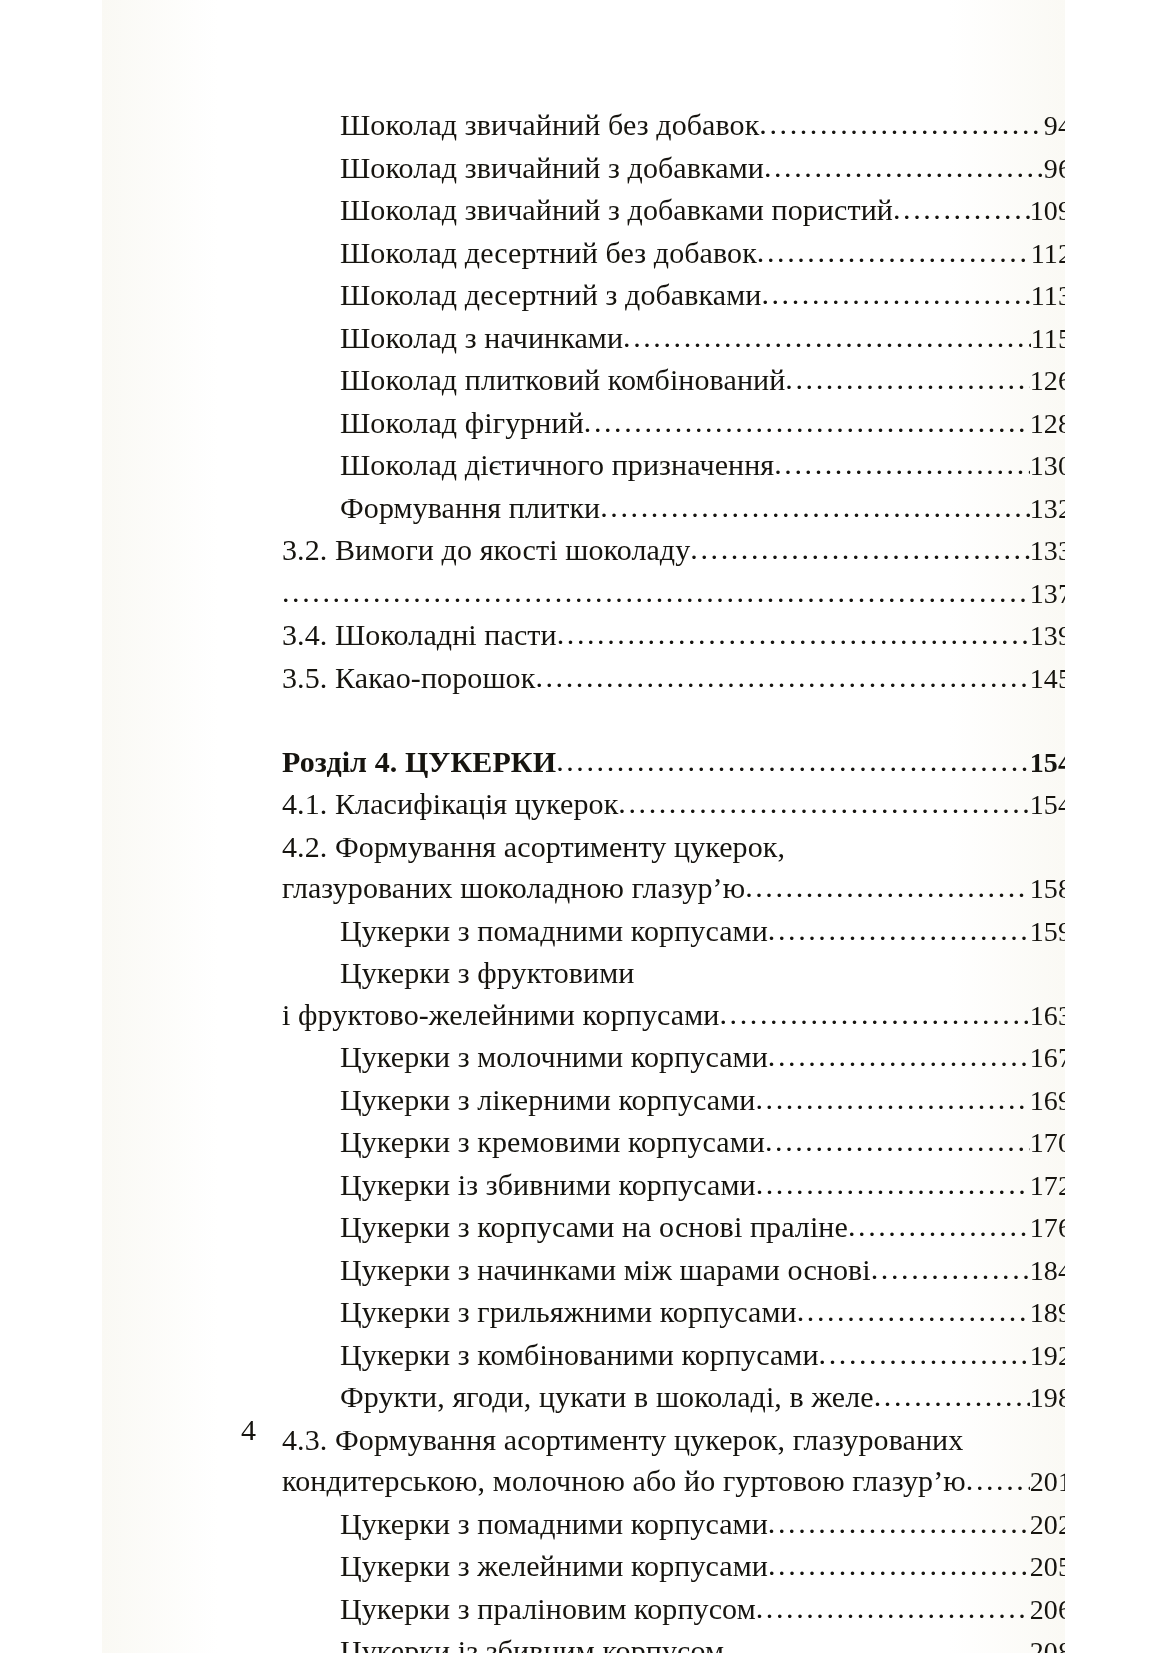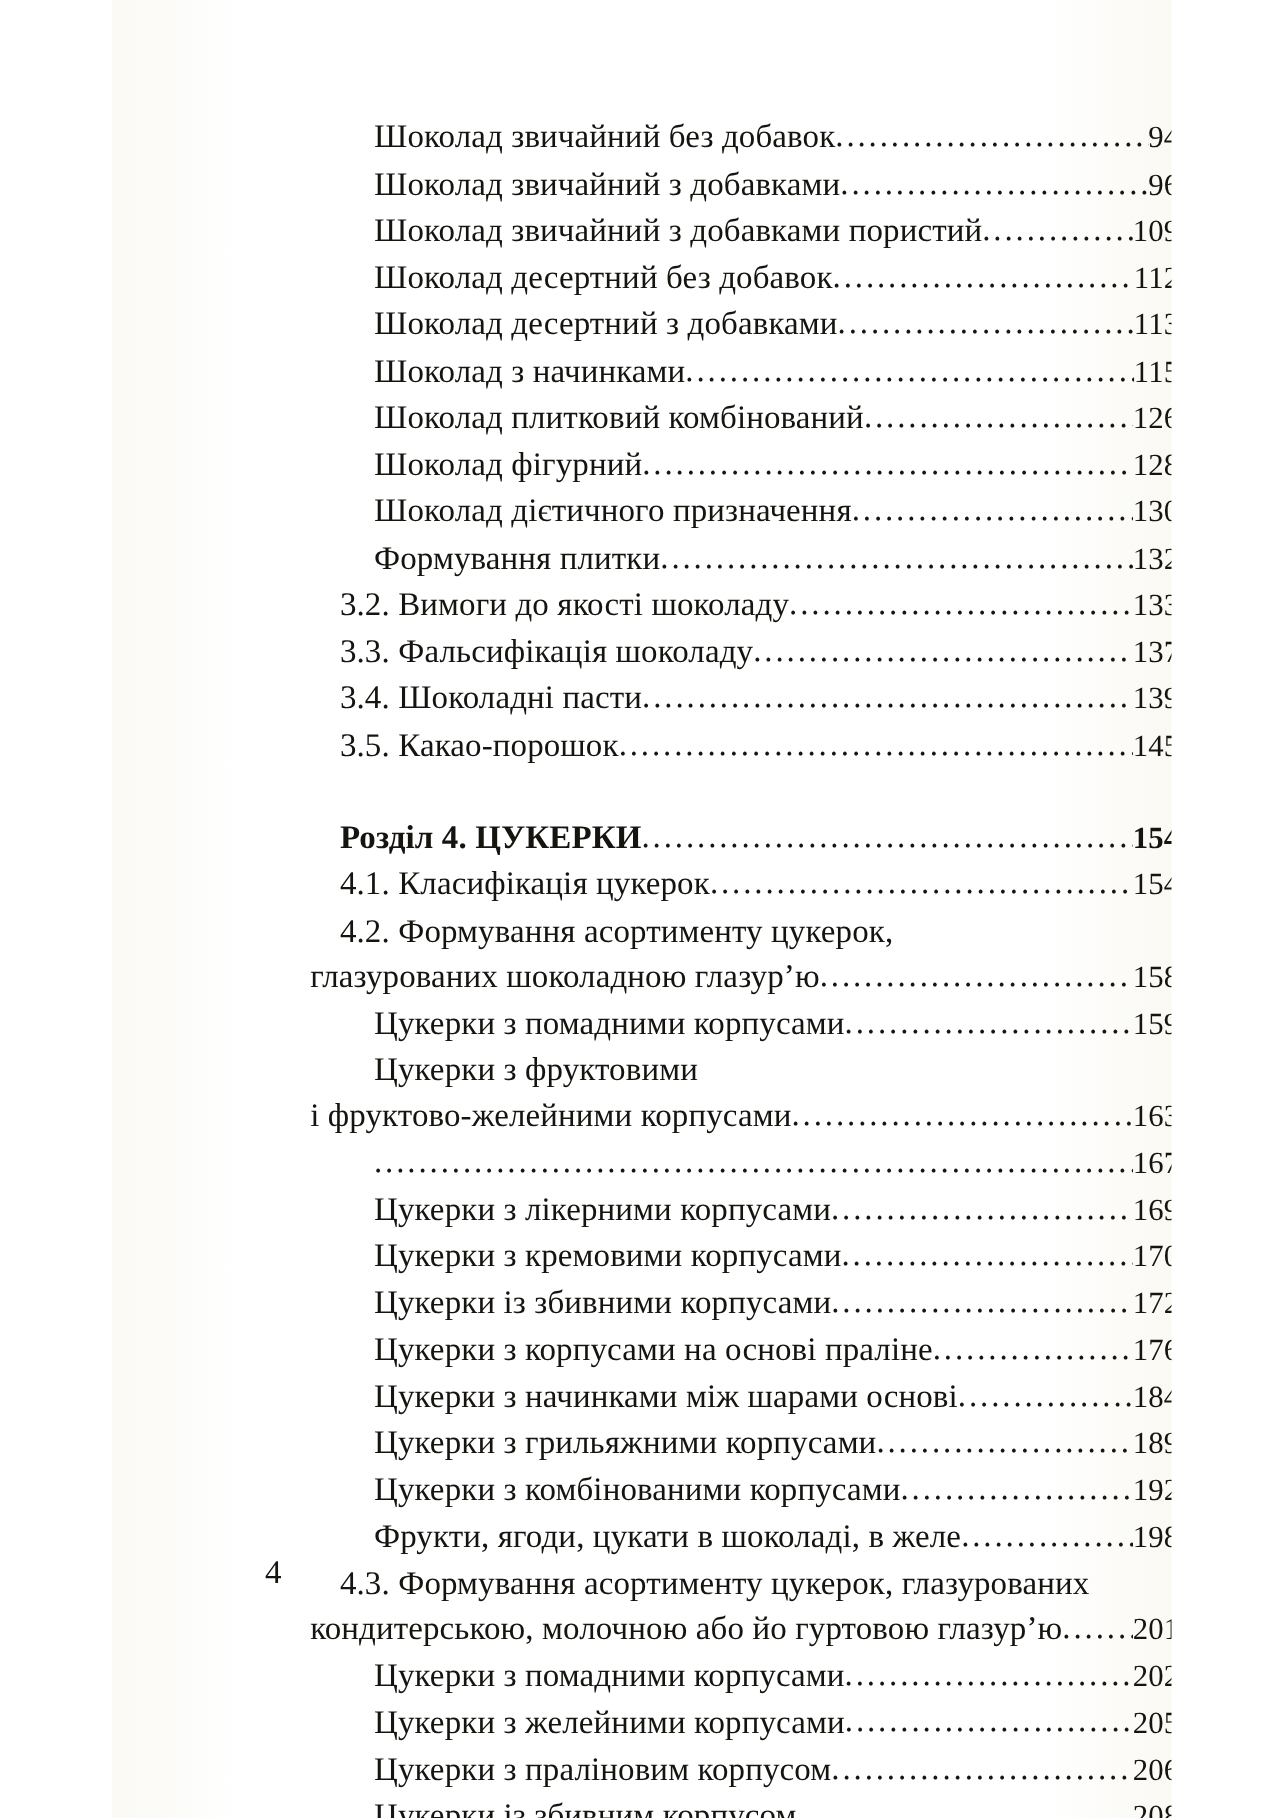--- a/index.html
+++ b/index.html
@@ -63,21 +63,21 @@
   }
 
   .toc-row .pageno {
     flex: 0 0 auto;
     text-align: right;
     font-size: 28px;
   }
 
   
   .lvl-sub   { padding-left: 58px; }
-  .lvl-main  { padding-left: 0px; margin-left: 27px; }
+  .lvl-main  { padding-left: 0px; }
   .lvl-cont  { padding-left: 0px; }
 
   .bold { font-weight: bold; text-align: right; }
 
   .spacer-row {
     height: 41.5px;
   }
 
   .folio {
     position: absolute;
@@ -145,21 +145,20 @@
         <span class="label">Формування плитки</span>
         <span class="leader">.........................................................................................</span>
         <span class="pageno">132</span>
       </div>
       <div class="toc-row lvl-main">
         <span class="label">3.2. Вимоги до якості шоколаду</span>
         <span class="leader">.........................................................................................</span>
         <span class="pageno">133</span>
       </div>
       <div class="toc-row lvl-main">
-        <span class="label">3.3. Фальсифікація шоколаду</span>
         <span class="leader">.........................................................................................</span>
         <span class="pageno">137</span>
       </div>
       <div class="toc-row lvl-main">
         <span class="label">3.4. Шоколадні пасти</span>
         <span class="leader">.........................................................................................</span>
         <span class="pageno">139</span>
       </div>
       <div class="toc-row lvl-main">
         <span class="label">3.5. Какао-порошок</span>
@@ -192,20 +191,21 @@
       </div>
       <div class="toc-row lvl-sub nowrap-line">
         <span class="label">Цукерки з фруктовими</span>
       </div>
       <div class="toc-row lvl-cont">
         <span class="label">і фруктово-желейними корпусами</span>
         <span class="leader">.........................................................................................</span>
         <span class="pageno">163</span>
       </div>
       <div class="toc-row lvl-sub">
+        <span class="label">Цукерки з молочними корпусами</span>
         <span class="leader">.........................................................................................</span>
         <span class="pageno">167</span>
       </div>
       <div class="toc-row lvl-sub">
         <span class="label">Цукерки з лікерними корпусами</span>
         <span class="leader">.........................................................................................</span>
         <span class="pageno">169</span>
       </div>
       <div class="toc-row lvl-sub">
         <span class="label">Цукерки з кремовими корпусами</span>

